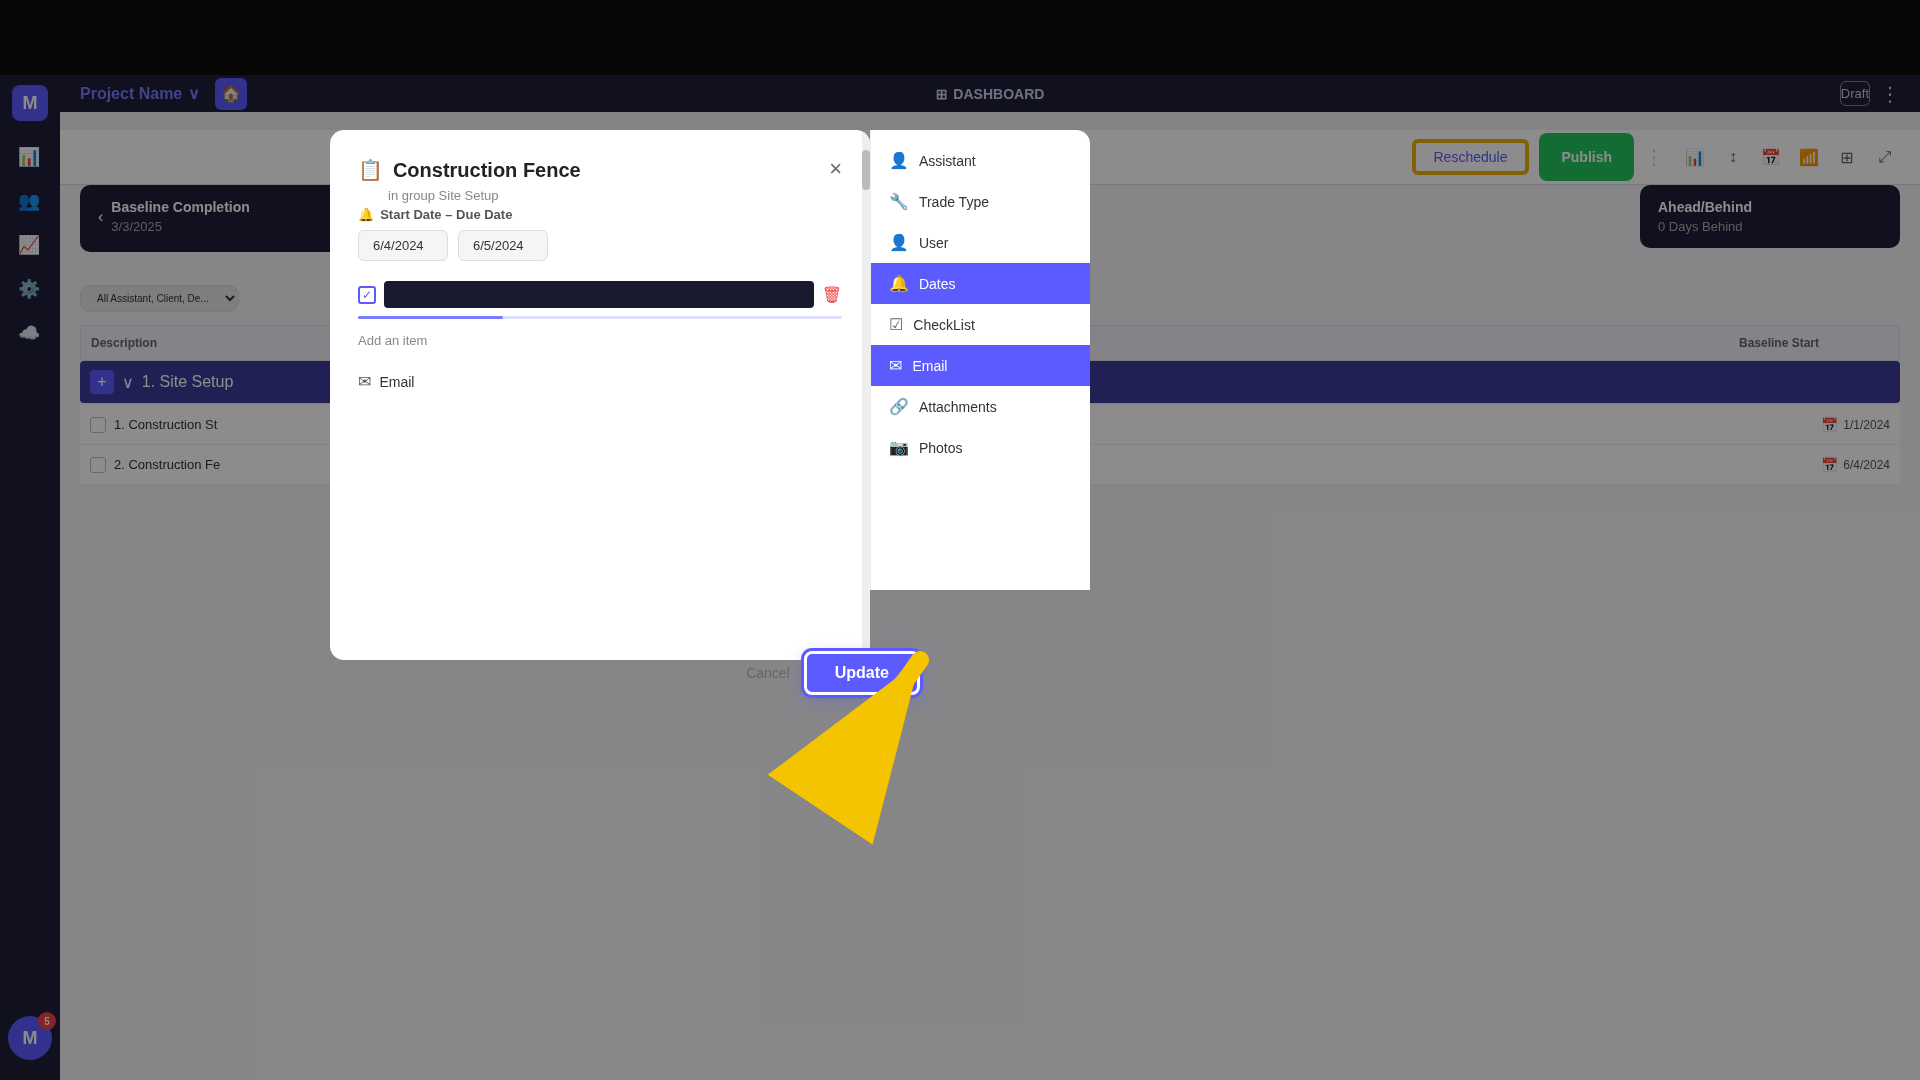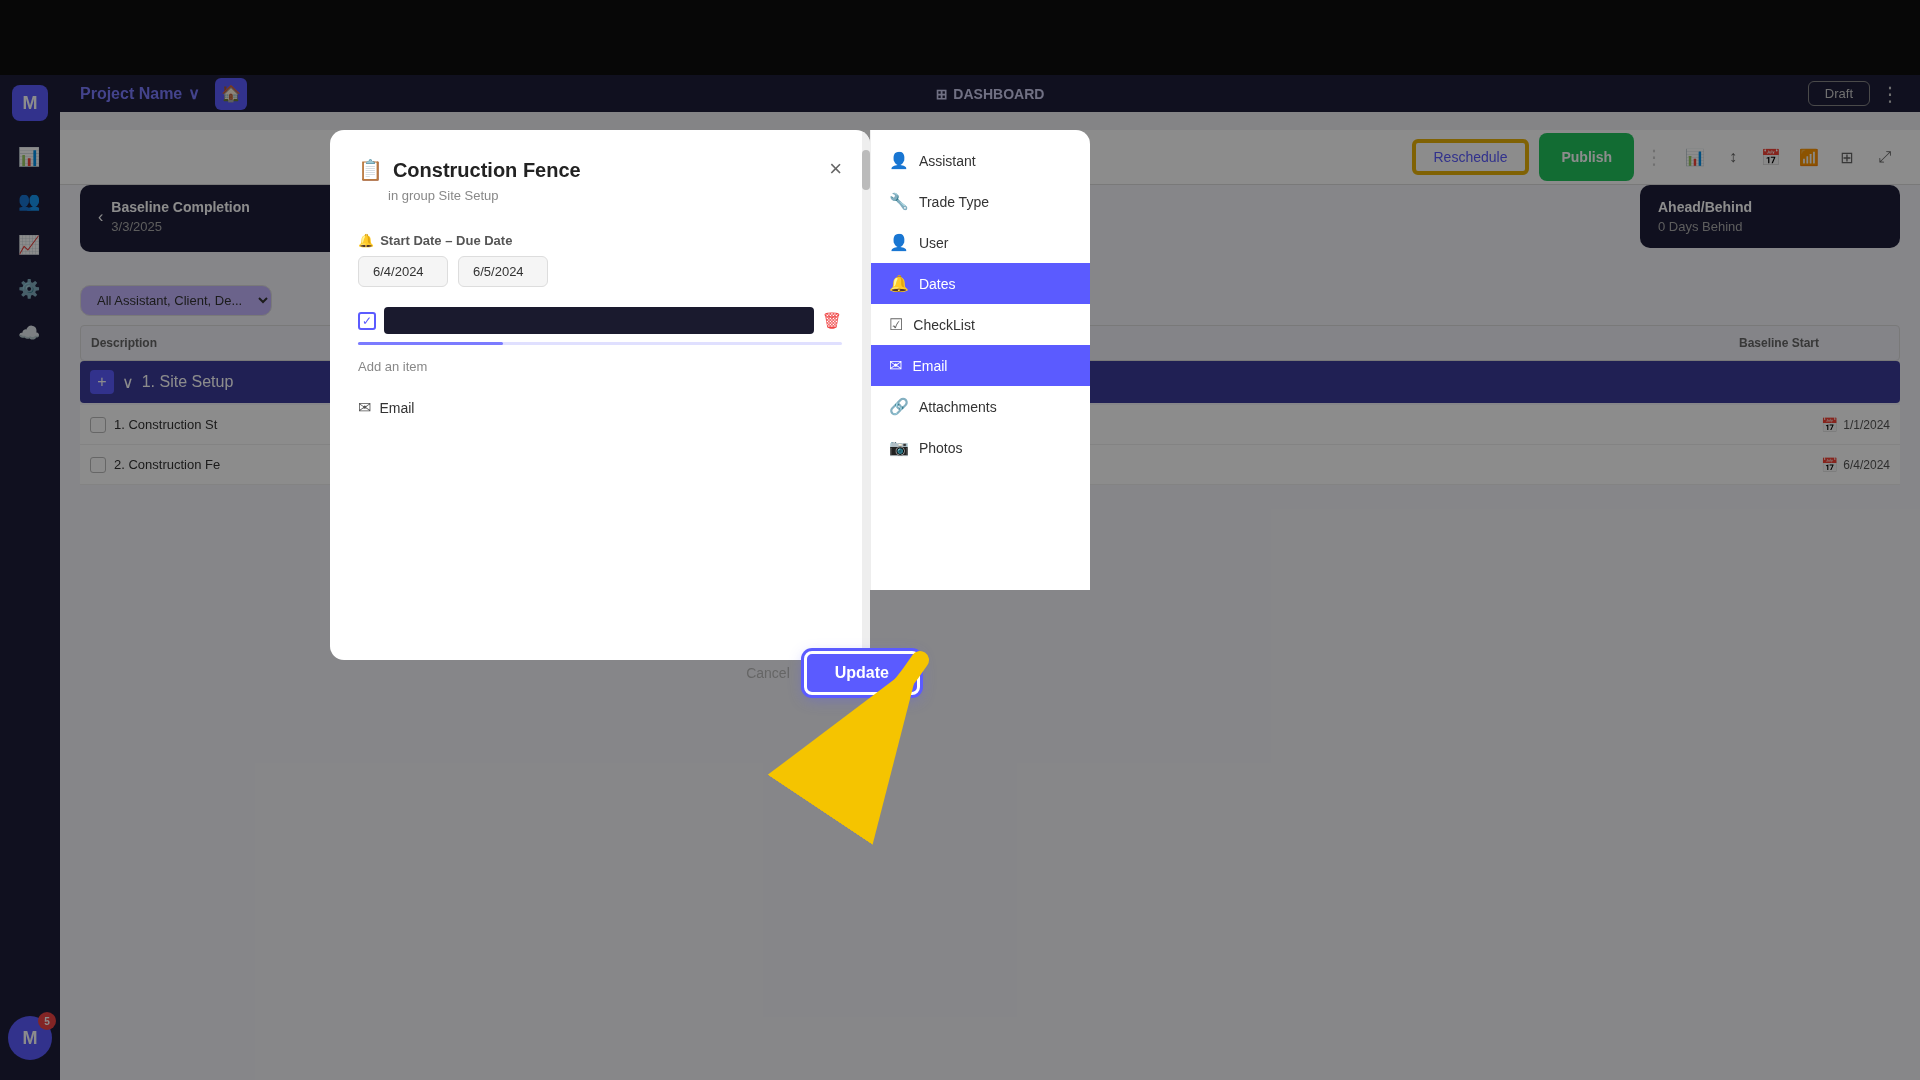--- a/index.html
+++ b/index.html
@@ -118,21 +118,21 @@
     .nav-right {
       margin-left: auto;
       display: flex;
       align-items: center;
       gap: 10px;
     }
     .draft-btn {
       border: 1px solid #888;
       background: transparent;
       color: #ccc;
-      padding: 4px 16px;
+      padding: 4px 0;
       border-radius: 6px;
       font-size: 13px;
       cursor: pointer;
     }
     .more-btn {
       color: #ccc;
       font-size: 20px;
       cursor: pointer;
       background: none;
       border: none;
@@ -232,25 +232,25 @@
     
     .filter-row {
       position: absolute;
       top: 155px;
       left: 20px;
       display: flex;
       align-items: center;
       gap: 10px;
     }
     .filter-select {
-      background: #c4b5fd;
+      background: #e5e5e5;
       border: 1px solid #ddd;
       border-radius: 10px;
       padding: 6px 12px;
-      font-size: 13px;
+      font-size: 10px;
       color: #333;
       cursor: pointer;
     }
 
     
     .table-header {
       position: absolute;
       top: 195px;
       left: 20px;
       right: 20px;
@@ -396,21 +396,21 @@
     }
     .modal-title {
       font-size: 20px;
       font-weight: 700;
       color: #222;
     }
     .modal-subtitle {
       font-size: 13px;
       color: #888;
       margin-left: 30px;
-      margin-bottom: 30px;
+      margin-bottom: 4px;
     }
     .close-btn {
       background: none;
       border: none;
       font-size: 22px;
       color: #666;
       cursor: pointer;
       line-height: 1;
     }
 

